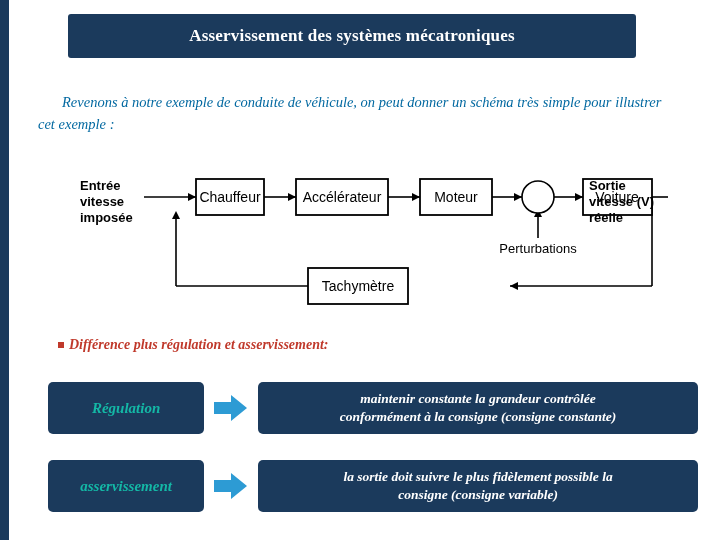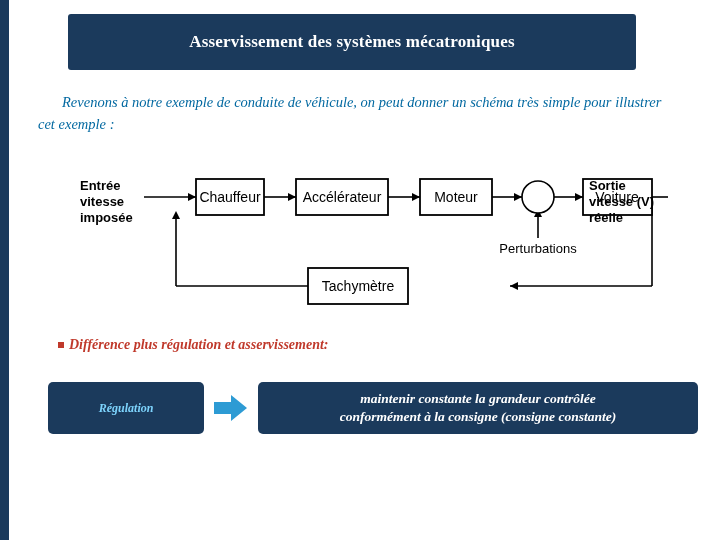--- a/index.html
+++ b/index.html
@@ -27,21 +27,21 @@
     width: 9px;
     height: 540px;
     background: #1b3a5c;
   }
   
   .title-banner {
     position: absolute;
     left: 68px;
     top: 14px;
     width: 568px;
-    height: 56px;
+    height: 44px;
     background: #1b3a5c;
     border-radius: 3px;
     display: flex;
     align-items: center;
     justify-content: center;
   }
   .title-banner .title-text {
     color: #ffffff;
     font-size: 17px;
     font-weight: bold;
@@ -107,22 +107,22 @@
   .row-1 { top: 382px; }
   .row-2 { top: 460px; }
   .label-box {
     width: 168px;
     height: 52px;
     background: #1b3a5c;
     border-radius: 5px;
     display: flex;
     align-items: center;
     justify-content: center;
-    color: #7dd3fc;
-    font-size: 12px;
+    color: #14b8a6;
+    font-size: 15px;
     font-weight: bold;
     font-style: italic;
     font-family: "Liberation Serif", serif;
   }
   .arrow-wrap {
     width: 58px;
     display: flex;
     align-items: center;
     justify-content: center;
   }
@@ -248,14 +248,30 @@
       </svg>
     </div>
     <div class="desc-box">
       <span>
         <span>maintenir constante la grandeur contrôlée</span><br>
         <span>conformément à la consigne (consigne constante)</span>
       </span>
     </div>
   </div>
 
+  <div class="row row-2">
+    <div class="label-box">
+      <span>asservissement</span>
+    </div>
+    <div class="arrow-wrap">
+      <svg width="34" height="28" viewBox="0 0 34 28" xmlns="http://www.w3.org/2000/svg">
+        <polygon points="0,8 17,8 17,1 33,14 17,27 17,20 0,20" fill="#2d9bd4"></polygon>
+      </svg>
+    </div>
+    <div class="desc-box">
+      <span>
+        <span>la sortie doit suivre le plus fidèlement possible la</span><br>
+        <span>consigne (consigne variable)</span>
+      </span>
+    </div>
+  </div>
 
 </div>
 
 </body></html>

